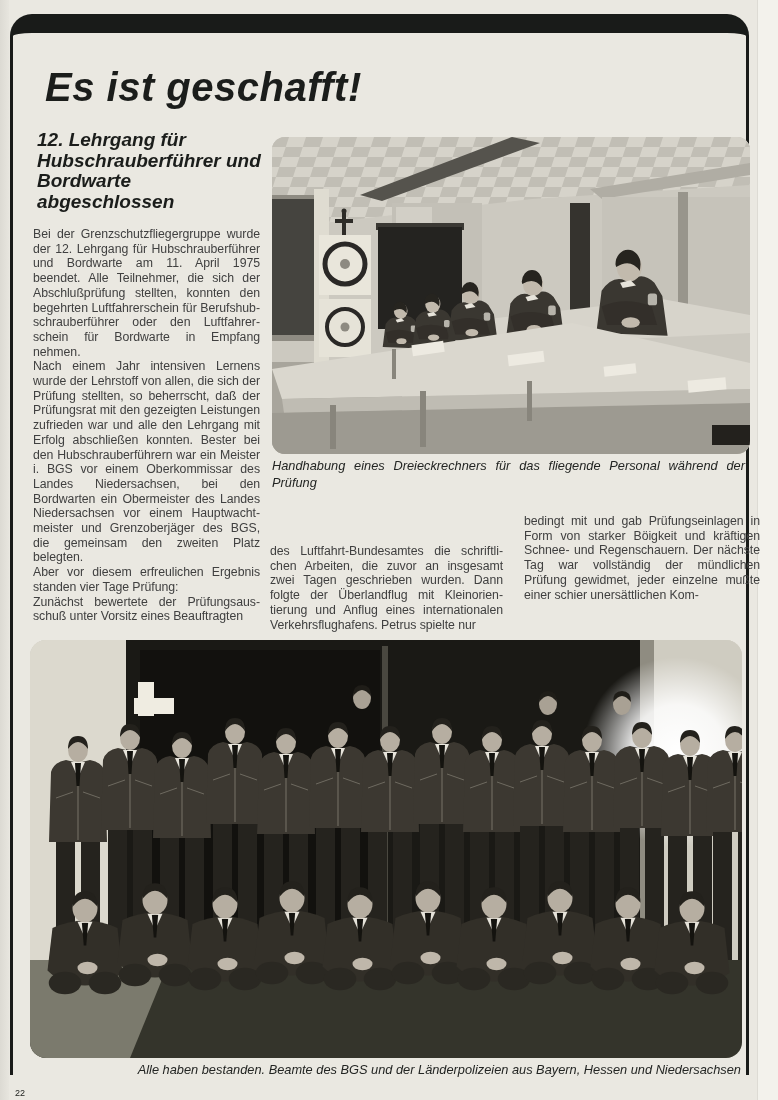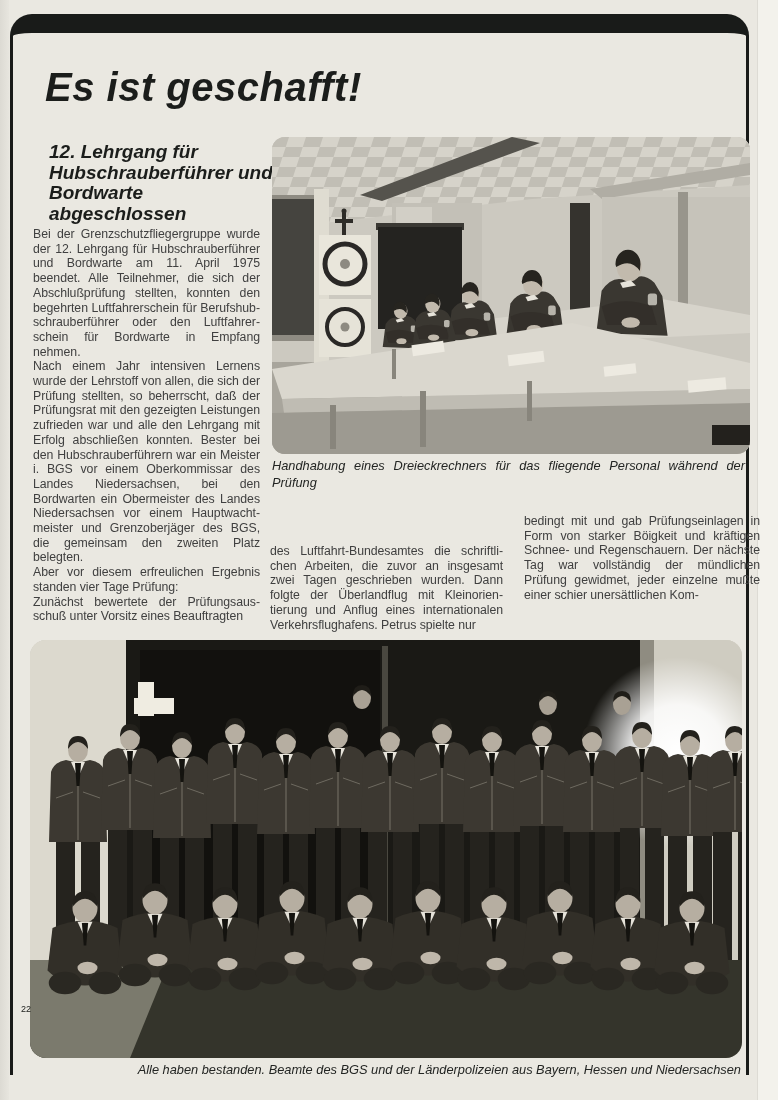--- a/index.html
+++ b/index.html
@@ -12,36 +12,36 @@
   .left-strip{position:absolute;left:0;top:0;width:9px;height:1100px;
     background:linear-gradient(90deg,#dcdad3,#e7e5de);}
   .scan-strip{position:absolute;right:0;top:0;width:20px;height:1100px;
     background:#f3f2ec;border-left:1px solid #dddbd4;}
   .frame{position:absolute;left:10px;top:14px;width:739px;height:1061px;
     border-top:19px solid #191b19;border-left:3px solid #191b19;border-right:3px solid #191b19;
     border-bottom:none;border-top-left-radius:22px;border-top-right-radius:22px;
     box-sizing:border-box;}
   .title{position:absolute;left:37px;top:57px;margin:8px;
     font-size:40px;font-weight:bold;font-style:italic;letter-spacing:.5px;color:#1b1d1b;}
-  .subtitle{position:absolute;left:37px;top:130px;width:232px;margin:12px;
+  .subtitle{position:absolute;left:37px;top:130px;width:232px;margin:0;
     font-size:19px;line-height:20.5px;font-weight:bold;font-style:italic;color:#1b1d1b;}
   .bodycol{position:absolute;font-size:12.3px;line-height:14.7px;text-align:justify;
     color:#404040;letter-spacing:-.05px;}
   .bodycol p{margin:0;}
   .col1{left:33px;top:227px;width:227px;}
   .col2{left:270px;top:544px;width:233px;}
   .col3{left:524px;top:514px;width:236px;}
   figure{margin:0;padding:0;position:absolute;overflow:hidden;background:#c8c5bc;}
   .photo-exam{left:272px;top:137px;width:478px;height:317px;border-radius:13px;}
   .photo-group{left:30px;top:640px;width:712px;height:418px;border-radius:16px;}
   figure svg{display:block;width:100%;height:100%;}
   .caption{position:absolute;font-style:italic;font-size:12.8px;line-height:16.5px;color:#232523;}
   .cap-exam{left:272px;top:458px;width:473px;text-align:justify;}
   .cap-group{left:36px;top:1062px;width:705px;white-space:nowrap;text-align:right;}
-  .pagenum{position:absolute;left:15px;top:1004px;font-size:9px;font-weight:normal;color:#1b1d1b;margin-left:6px;}
+  .pagenum{position:absolute;left:15px;top:1088px;font-size:9px;font-weight:normal;color:#1b1d1b;}
 </style>
 </head>
 <body>
 
 <div>
   <div class="left-strip"></div>
   <div class="scan-strip"></div>
   <div class="frame"></div>
 
   <h1 class="title">Es ist geschafft!</h1>

